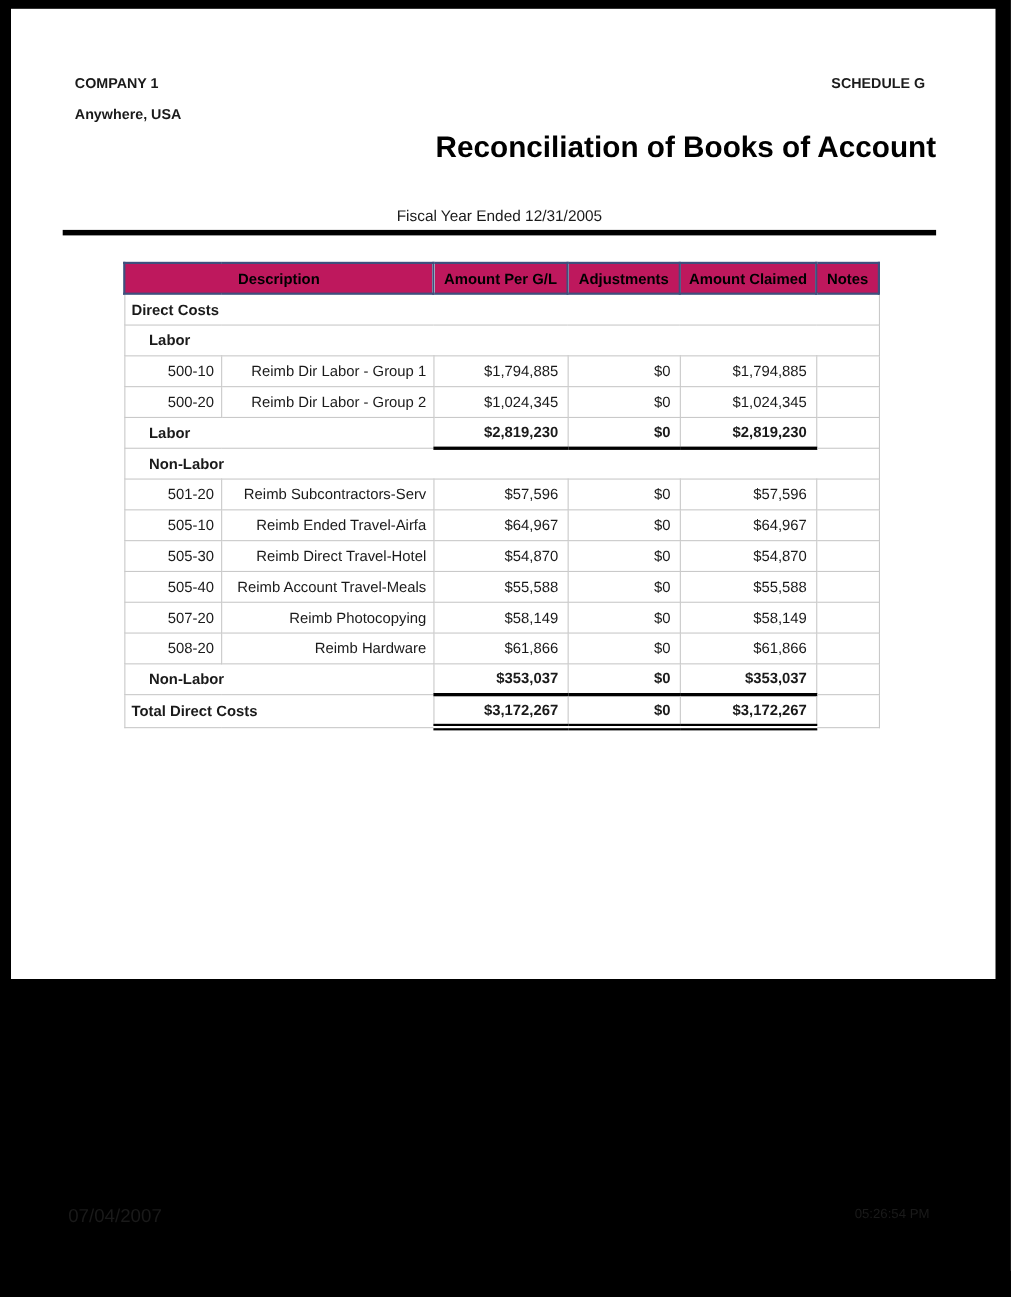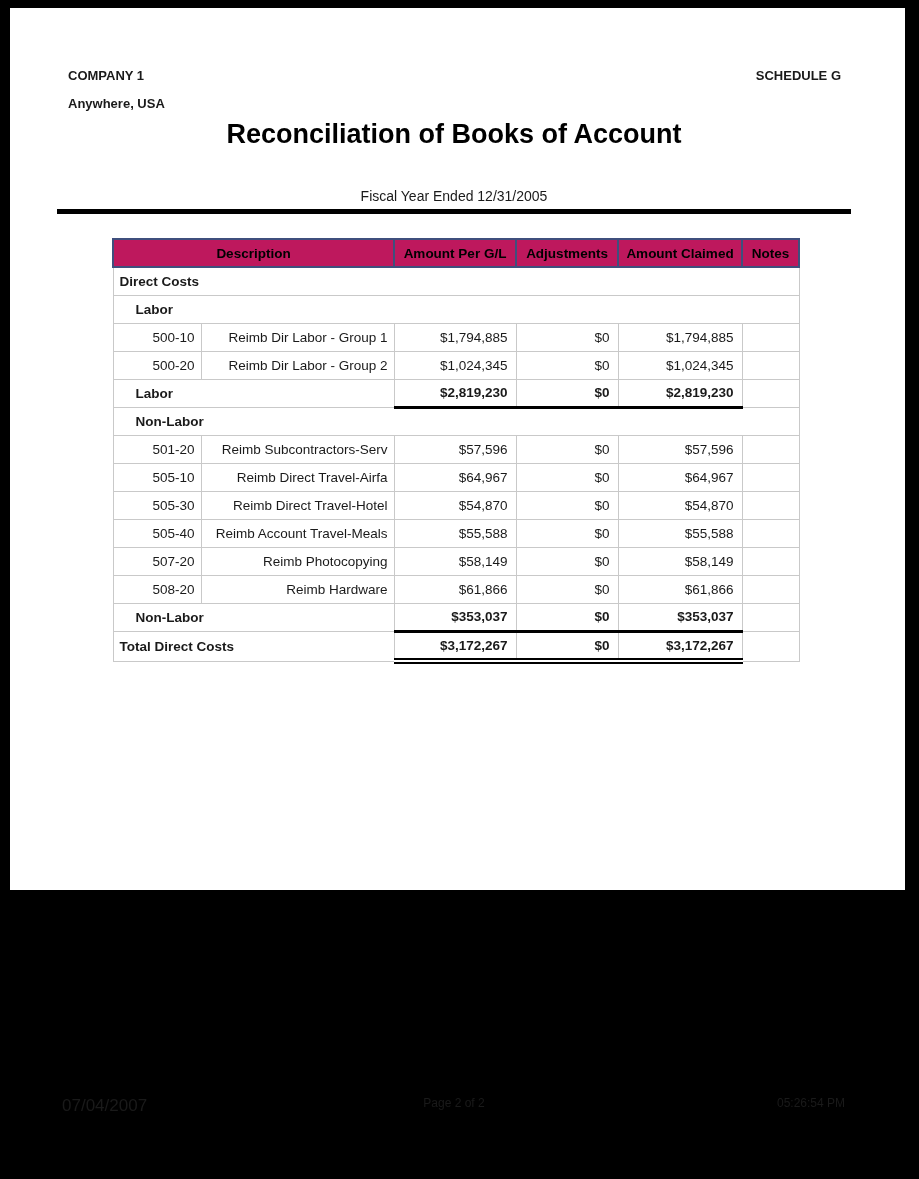--- a/index.html
+++ b/index.html
@@ -15,21 +15,21 @@
     left: 10px; top: 8px;
     width: 895px; height: 882px;
     background: #ffffff;
   }
   .abs { position: absolute; }
 
   
   .company   { left: 58px;  top: 60px;  font-size: 13px; font-weight: bold; }
   .schedule  { right: 64px; top: 60px;  font-size: 13px; font-weight: bold; }
   .location  { left: 58px;  top: 88px;  font-size: 13px; font-weight: bold; }
-  .title-block { left: 47px; top: 109px; width: 794px; text-align: center; }
+  .title-block { left: 47px; top: 109px; width: 794px; text-align: right; }
   .title-line { font-size: 27px; font-weight: bold; line-height: 34px; color: #000; }
   .subtitle  { left: 47px; top: 180px; width: 794px; text-align: center; font-size: 14px; }
   .rule-top    { left: 47px; top: 201px; width: 794px; height: 5px; background: #000; }
   .rule-bottom { left: 47px; top: 1073px; width: 794px; height: 4px; background: #000; }
 
   
   .footer-date { left: 52px;  top: 1088px; font-size: 17px; }
   .footer-page { left: 47px;  top: 1088px; width: 794px; text-align: center; font-size: 12px; }
   .footer-time { right: 60px; top: 1088px; font-size: 12px; }
 
@@ -149,21 +149,21 @@
           <tr class="data">
             <td class="account">501-20</td>
             <td class="desc">Reimb Subcontractors-Serv</td>
             <td class="num">$57,596</td>
             <td class="num">$0</td>
             <td class="num">$57,596</td>
             <td class="notes"></td>
           </tr>
           <tr class="data">
             <td class="account">505-10</td>
-            <td class="desc">Reimb Direct Travel-Airfa</td>
+            <td class="desc">Reimb Ended Travel-Airfa</td>
             <td class="num">$64,967</td>
             <td class="num">$0</td>
             <td class="num">$64,967</td>
             <td class="notes"></td>
           </tr>
           <tr class="data">
             <td class="account">505-30</td>
             <td class="desc">Reimb Direct Travel-Hotel</td>
             <td class="num">$54,870</td>
             <td class="num">$0</td>
@@ -207,16 +207,15 @@
             <td class="num b">$0</td>
             <td class="num b">$3,172,267</td>
             <td class="notes"></td>
           </tr>
         </tbody>
     </table>
   </div>
 
   <div class="abs rule-bottom"></div>
   <div class="abs footer-date">07/04/2007</div>
-  <div class="abs footer-page">Page 2 of 2</div>
   <div class="abs footer-time">05:26:54 PM</div>
 
 </div>
 
 </body></html>

